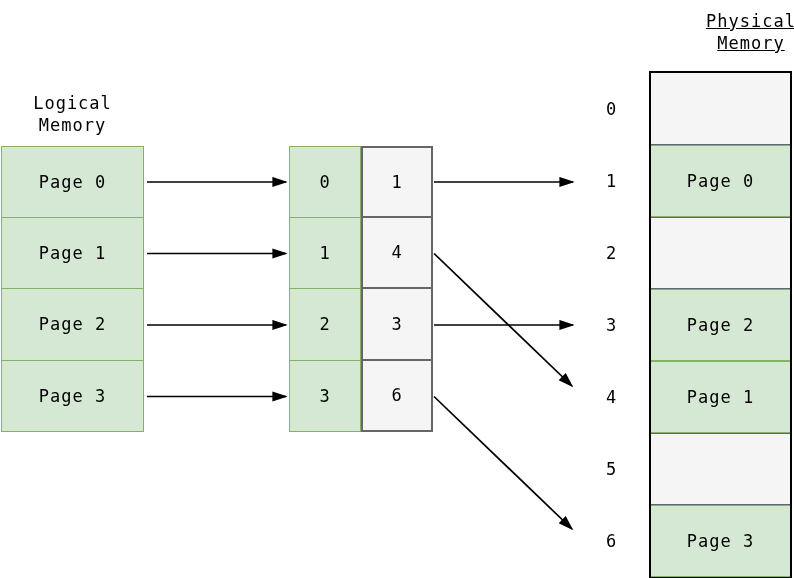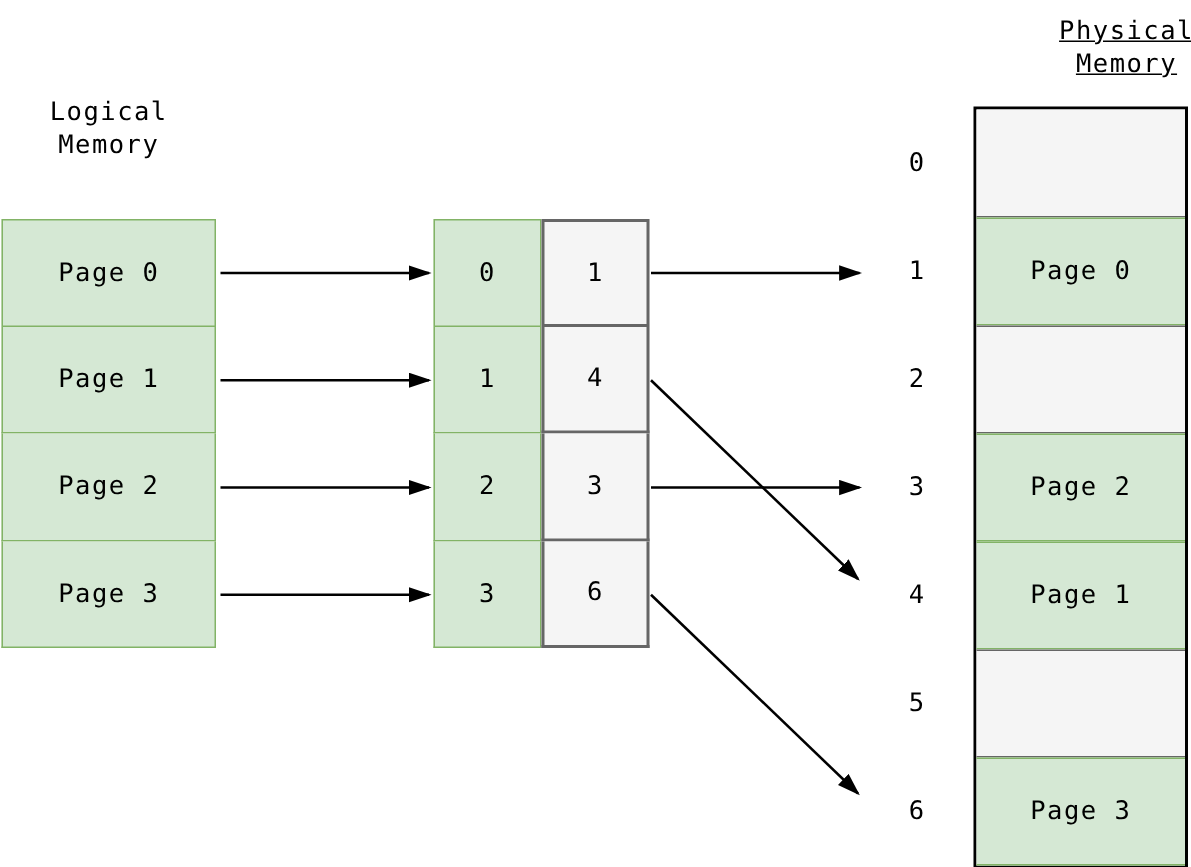--- a/index.html
+++ b/index.html
@@ -24,21 +24,21 @@
     pointer-events: none;
   }
   .title {
     position: absolute;
     text-align: center;
     font-size: 17px;
     letter-spacing: 1px;
     line-height: 22px;
     white-space: nowrap;
   }
-  .lm-title   { left: 0px;   top: 64px;  width: 145px; }
+  .lm-title   { left: 0px;   top: 92px;  width: 145px; }
   .pt-title   { left: 289px; top: 89px;  width: 144px; }
   .pm-title   { left: 678px; top: 10px;  width: 146px; text-decoration: underline; }
 
   .lm-box {
     position: absolute;
     left: 1px; top: 146px;
     width: 143px;
     display: flex;
     flex-direction: column;
   }

